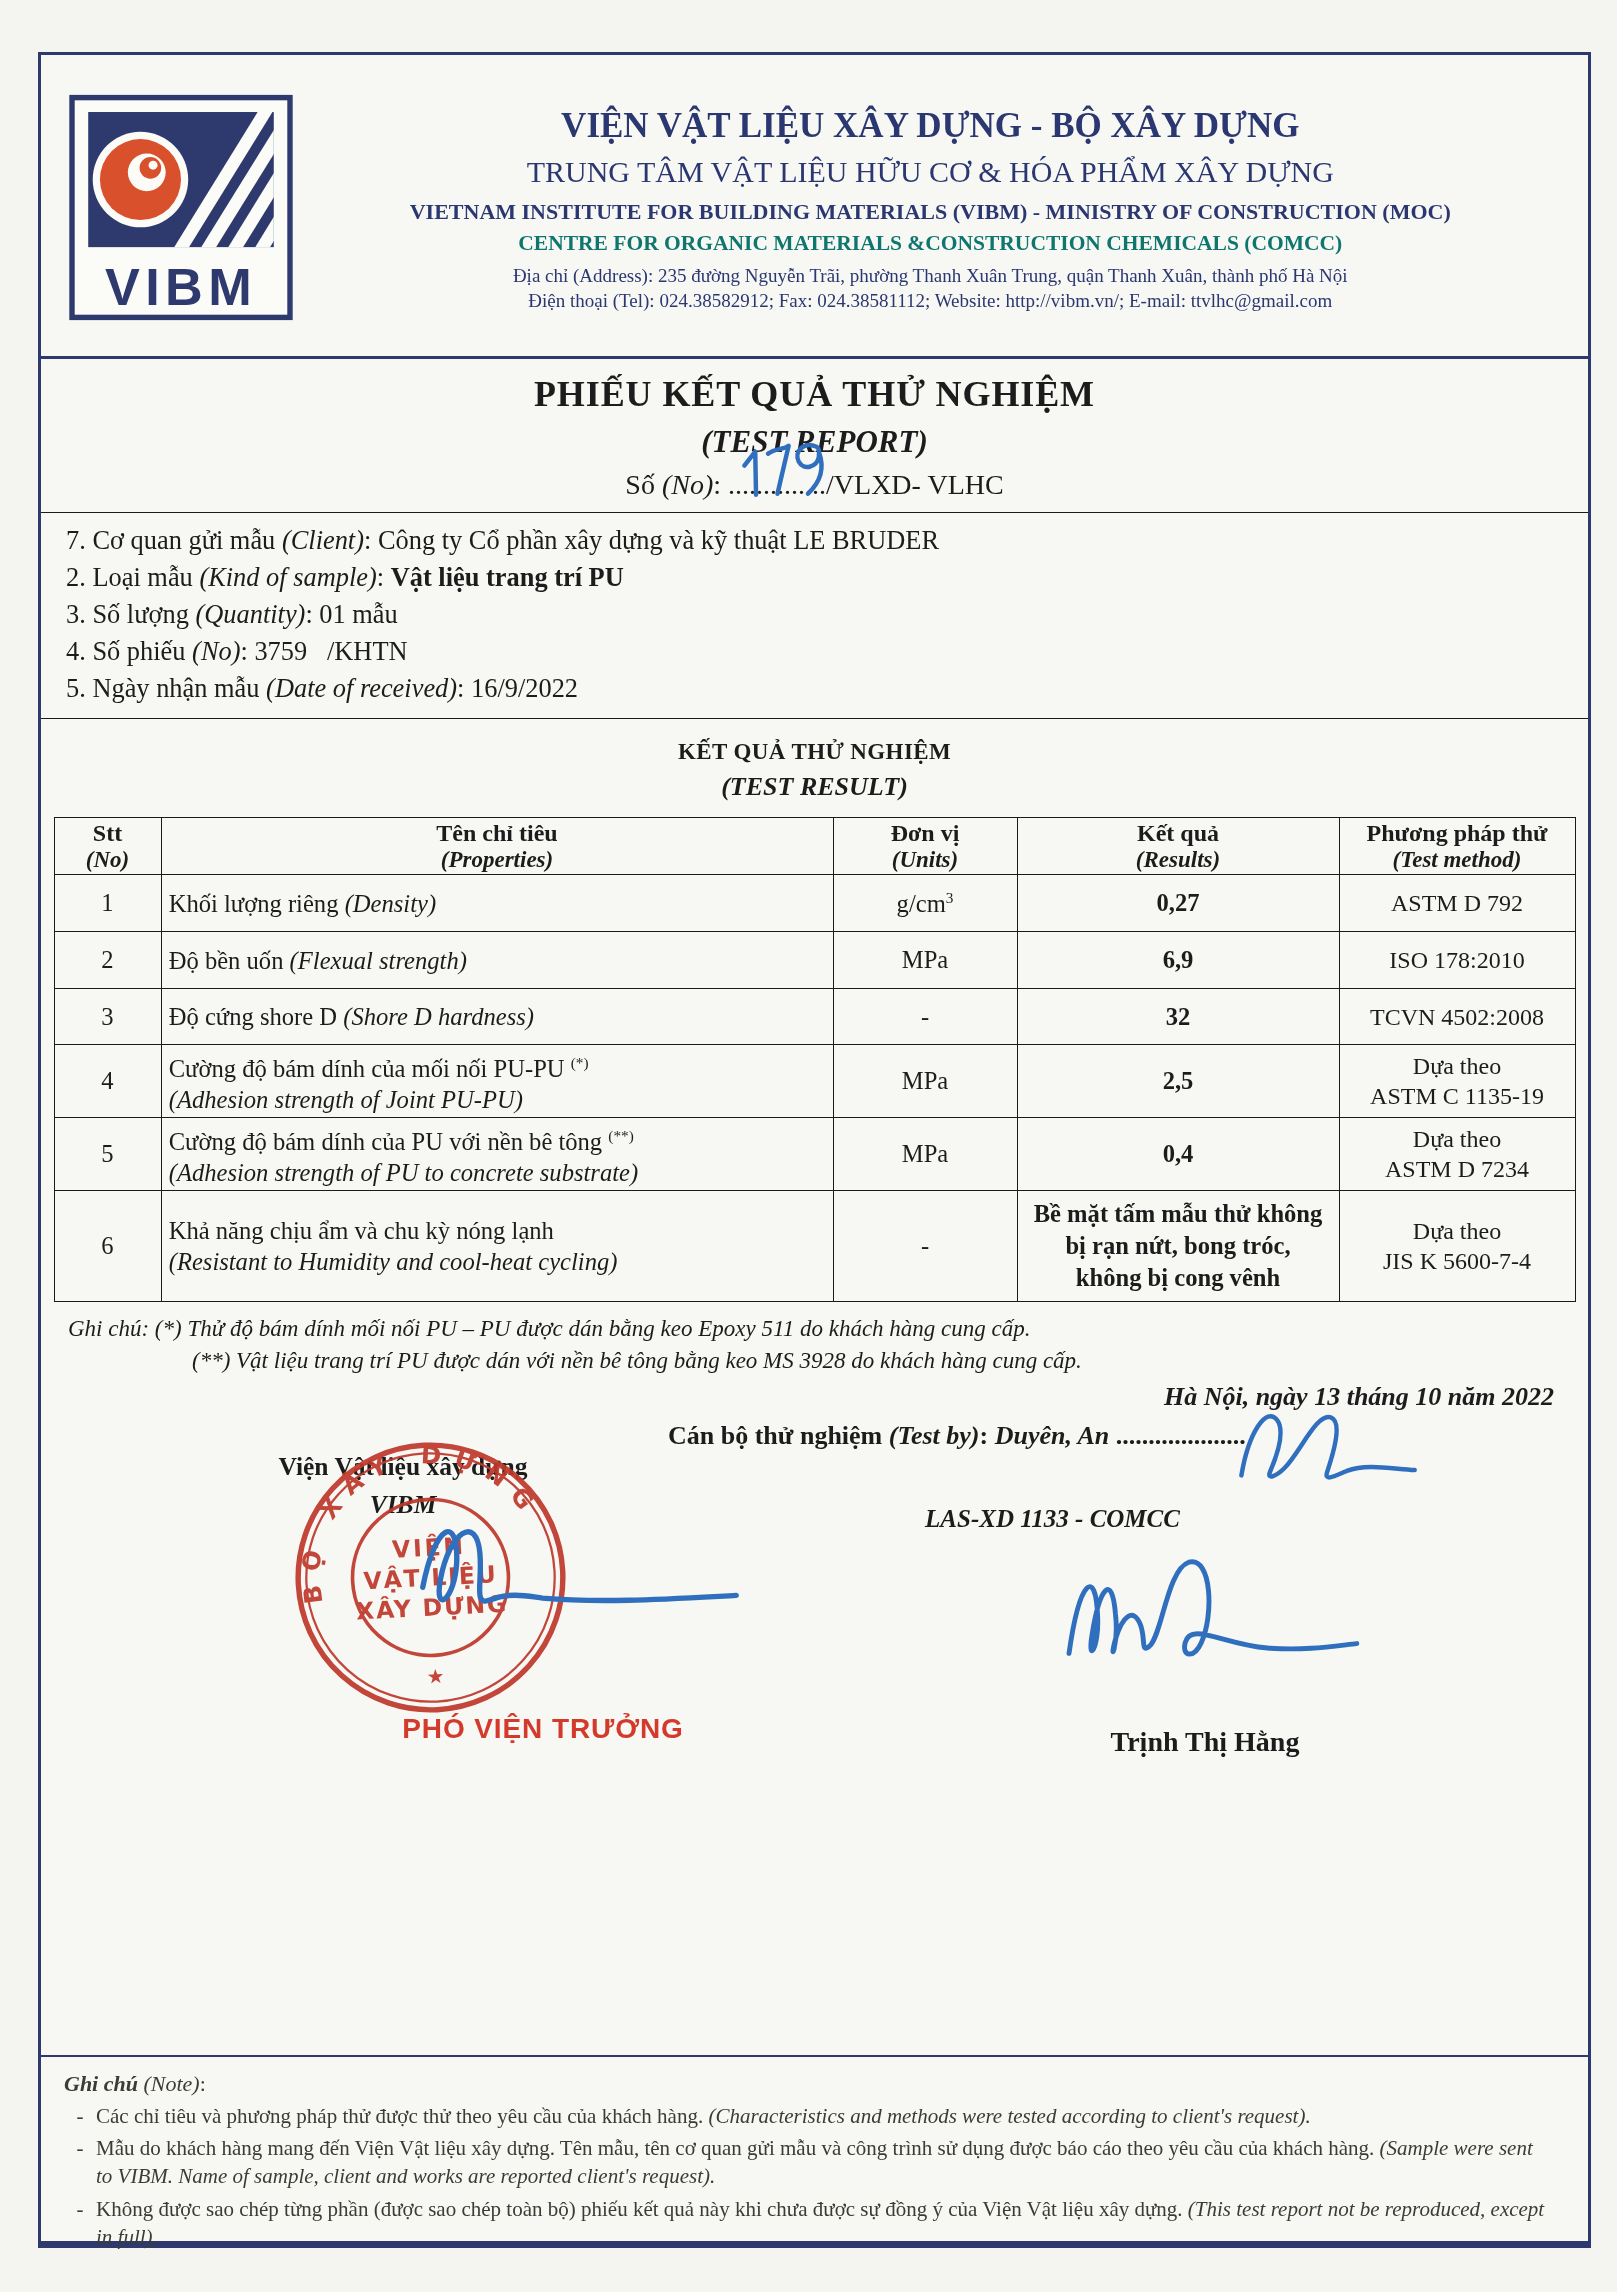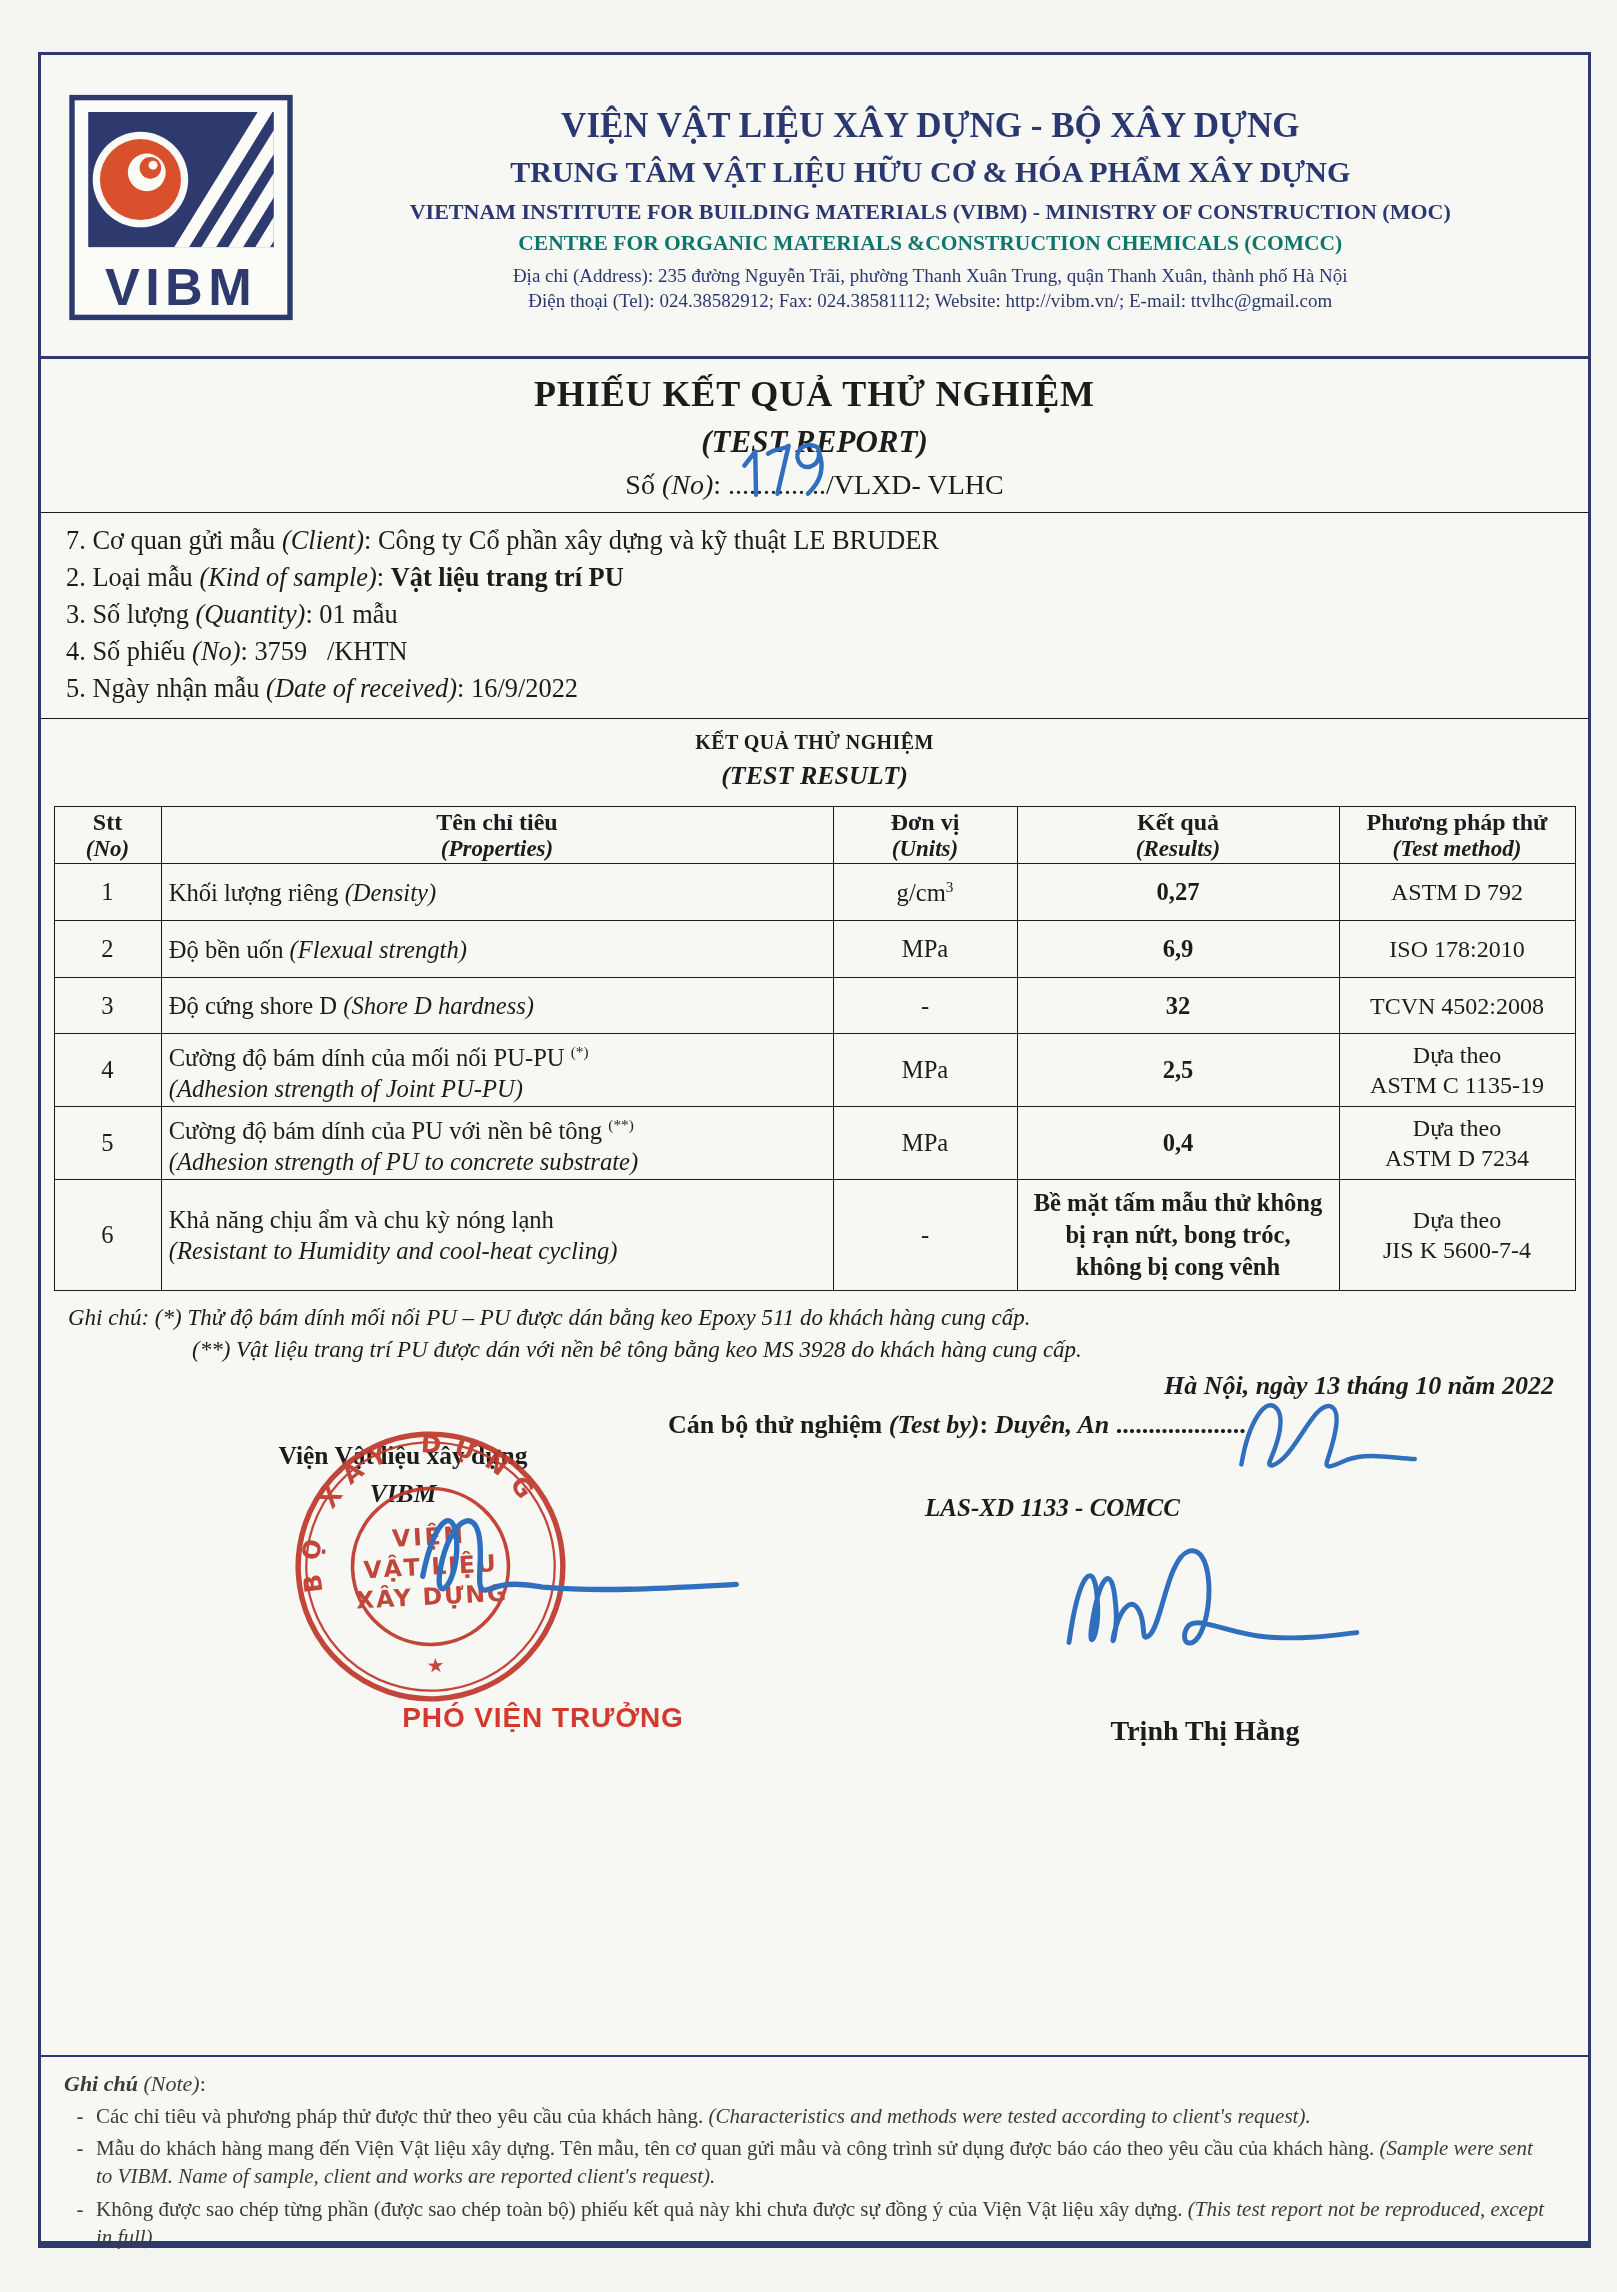--- a/index.html
+++ b/index.html
@@ -13,38 +13,38 @@
     position:absolute;left:38px;top:52px;width:1553px;height:2196px;
     border:3.6px solid #2e3a6e;border-bottom-width:7.2px;
     background:#f7f7f4;box-sizing:border-box;
   }
   
   .header{display:flex;align-items:center;min-height:304px;
     padding:16px 21.5px 9px 27px;border-bottom:3.6px solid #2e3a6e;box-sizing:border-box;}
   .logo-wrap{flex:none;width:226px;}
   .org{flex:1;text-align:center;padding:0 5.4px;}
   .org-l1{font-size:35px;font-weight:bold;color:#2b3770;}
-  .org-l2{font-size:30px;font-weight:bold;color:#2b3770;margin-top:9px;}
+  .org-l2{font-size:30px;font-weight:normal;color:#2b3770;margin-top:9px;}
   .org-l3{font-size:22px;font-weight:bold;color:#2b3770;margin-top:10.7px;}
   .org-l4{font-size:21.5px;font-weight:bold;color:#0f766e;margin-top:5.4px;}
   .org-addr{font-size:19px;color:#2b3770;margin-top:9px;}
   .org-tel{font-size:19px;color:#2b3770;margin-top:3.6px;}
   
   .title-block{text-align:center;padding:14.3px 0 10.7px;border-bottom:1.8px solid #1b1b1b;}
   .title-vi{font-size:36px;font-weight:bold;letter-spacing:0.9px;}
   .title-en{font-size:31px;font-weight:bold;font-style:italic;margin-top:9px;}
   .so-line{font-size:28px;margin-top:9px;display:inline-block;position:relative;}
   .hw179{position:absolute;left:106px;top:-30px;}
   
   .info{padding:9px 25px 10.7px;border-bottom:1.8px solid #1b1b1b;}
   .info-item{font-size:26.4px;line-height:37px;}
   .info-item b{font-weight:bold;}
   
   .result-head{text-align:center;padding:12.5px 0 5.4px;}
-  .result-vi{font-size:20px;font-weight:bold;letter-spacing:0.4px;}
+  .result-vi{font-size:23px;font-weight:bold;letter-spacing:0.4px;margin-top:8px;}
   .result-en{font-size:26px;font-weight:bold;font-style:italic;margin-top:7.2px;}
   
   table.results{border-collapse:collapse;margin:9px auto 0;width:1521px;table-layout:fixed;}
   table.results th,table.results td{border:1.8px solid #1b1b1b;padding:1.8px 7.2px;vertical-align:middle;}
   .th-vi{font-size:24px;font-weight:bold;}
   .th-en{font-size:23px;font-weight:bold;font-style:italic;}
   td{font-size:24.6px;}
   td.center,th{text-align:center;}
   td.prop{text-align:left;padding-left:12.5px;line-height:31px;}
   .res-line{font-weight:bold;text-align:center;line-height:32px;}

